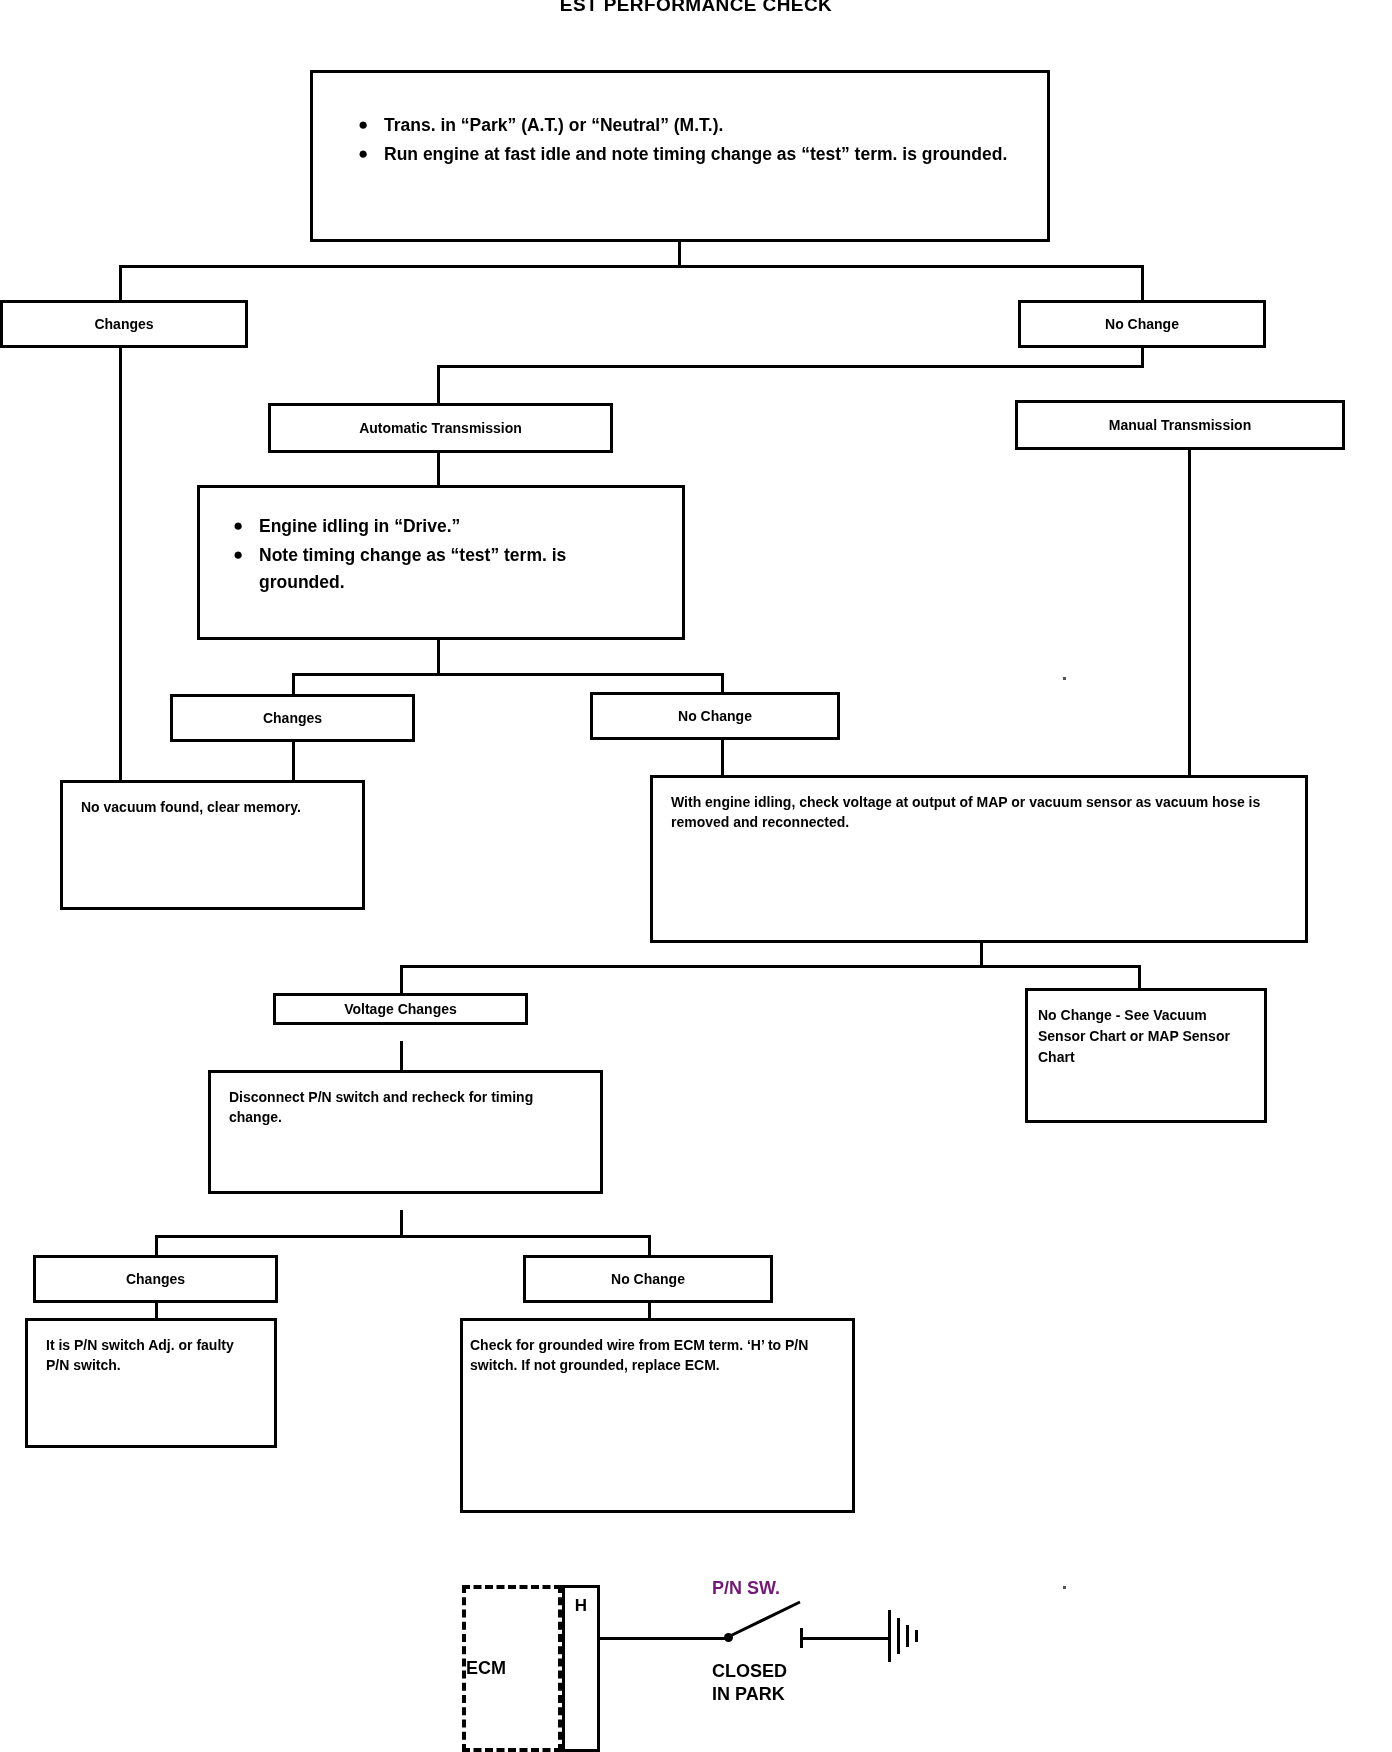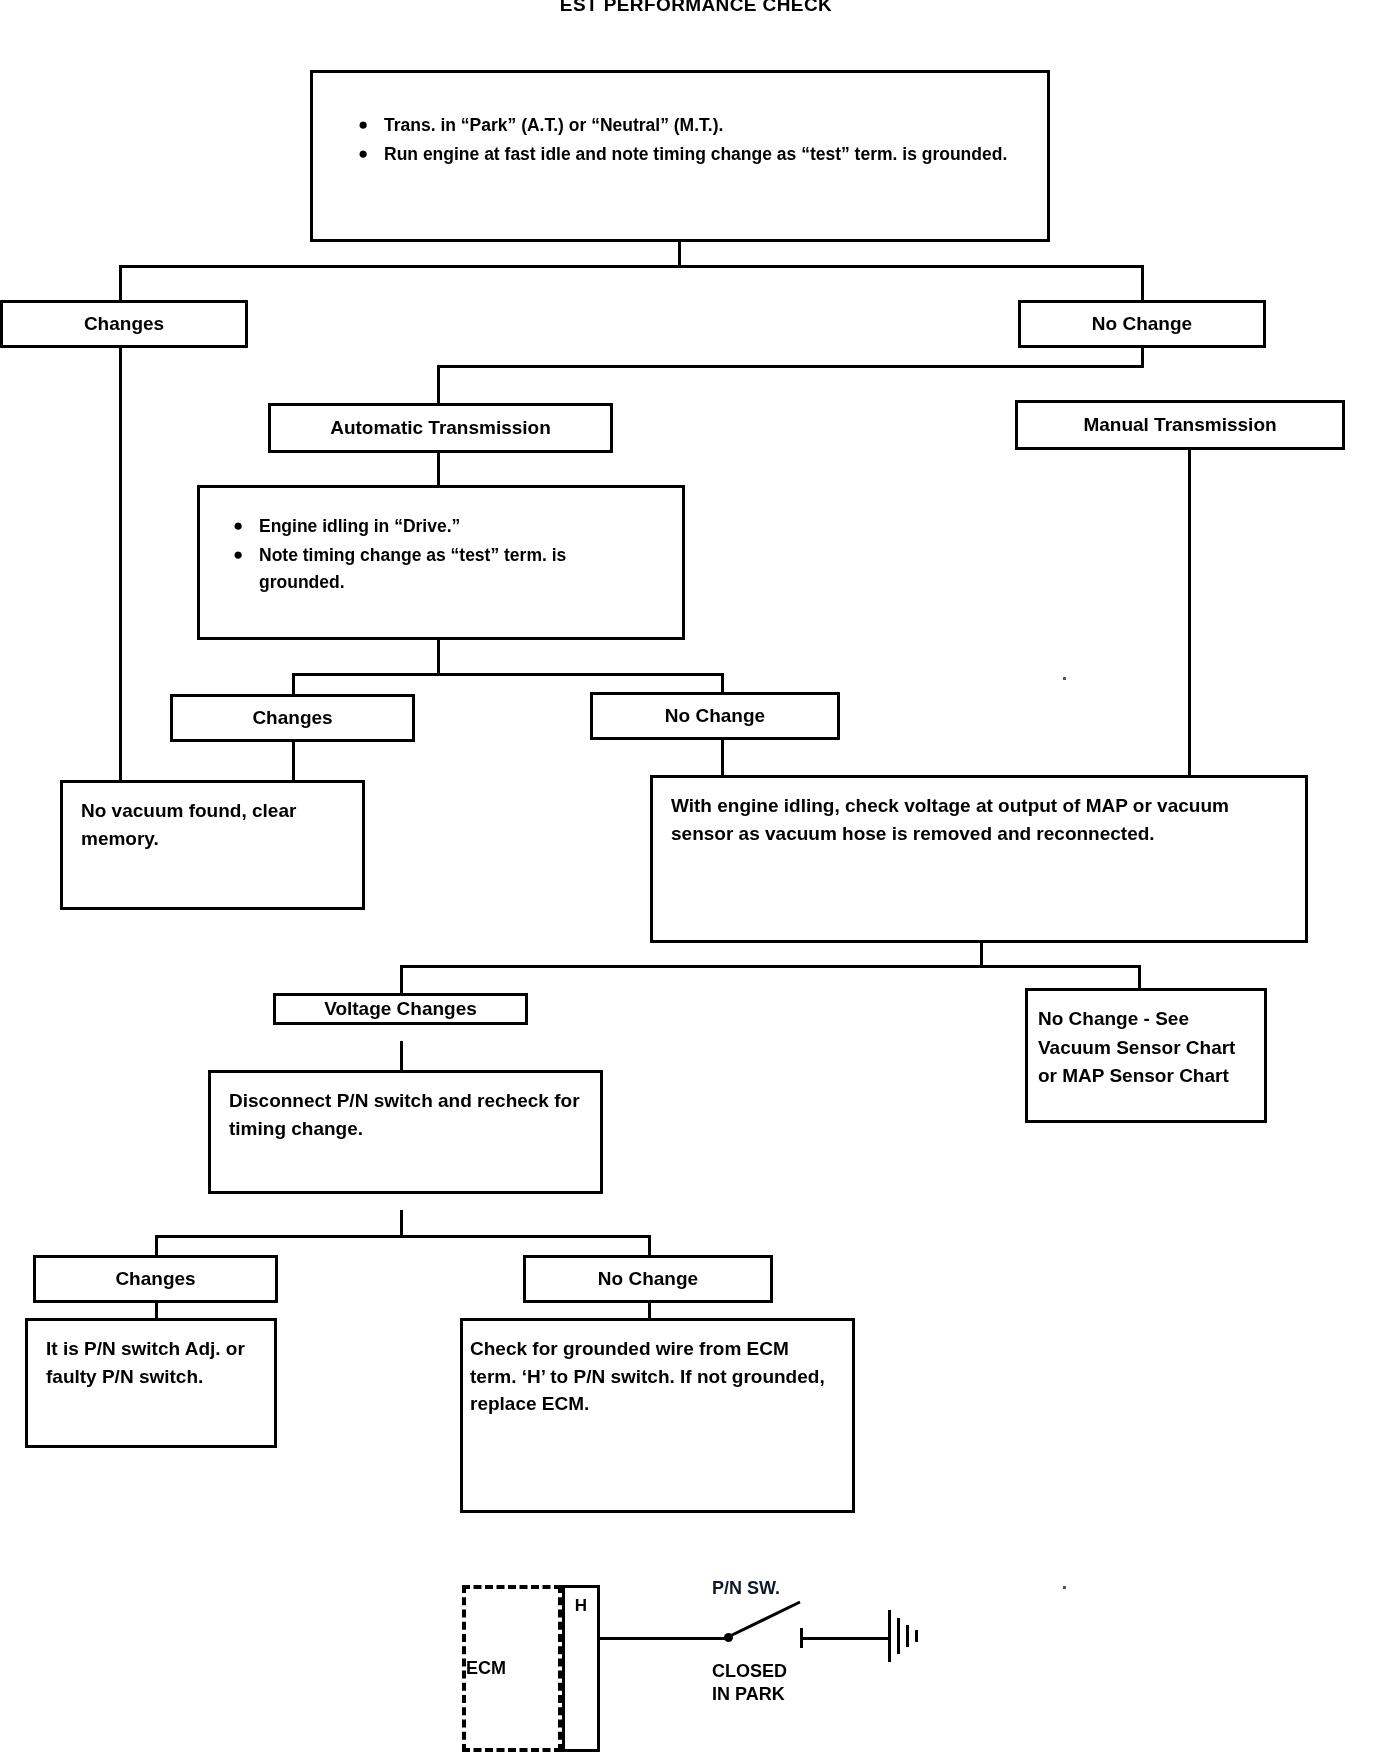--- a/index.html
+++ b/index.html
@@ -26,21 +26,21 @@
     font-size: 19px;
     font-weight: bold;
     letter-spacing: 0.4px;
     color: #000;
   }
   .box {
     position: absolute;
     border: 3px solid #000;
     background: #fff;
     box-sizing: border-box;
-    font-size: 19px;
+    font-size: 14px;
     font-weight: bold;
     color: #000;
     line-height: 1.45;
   }
   .box.center {
     display: flex;
     align-items: center;
     justify-content: center;
     text-align: center;
   }
@@ -92,21 +92,21 @@
     align-items: flex-start;
     justify-content: center;
     font-size: 17px;
     font-weight: bold;
     padding-top: 8px;
   }
   .sw-label {
     position: absolute;
     font-size: 18px;
     font-weight: bold;
-    color: #0f172a;
+    color: #701a75;
   }
   .closed-label {
     position: absolute;
     font-size: 18px;
     font-weight: bold;
     line-height: 1.3;
     color: #000;
   }
   .dot {
     position: absolute;

